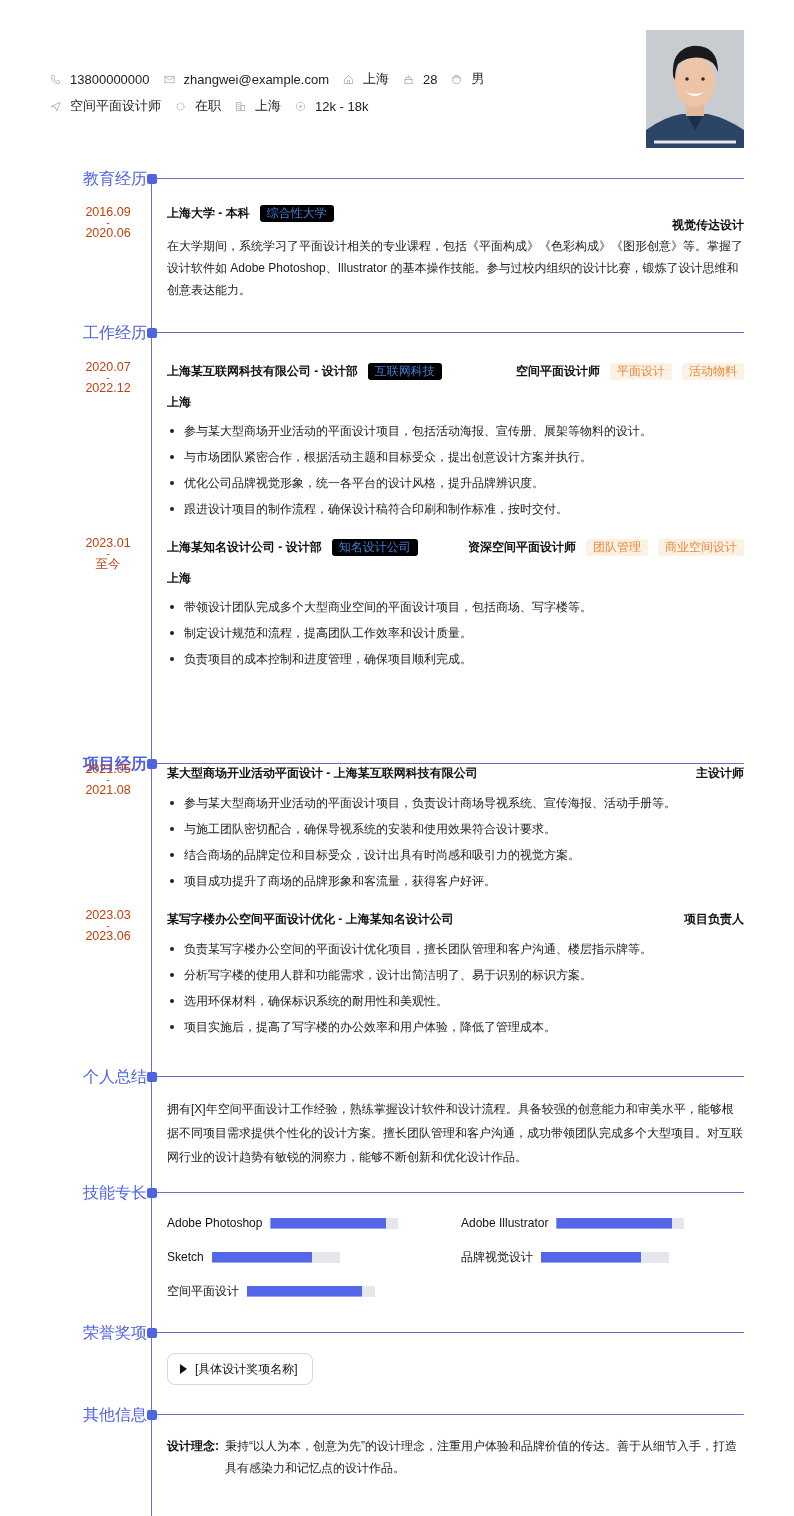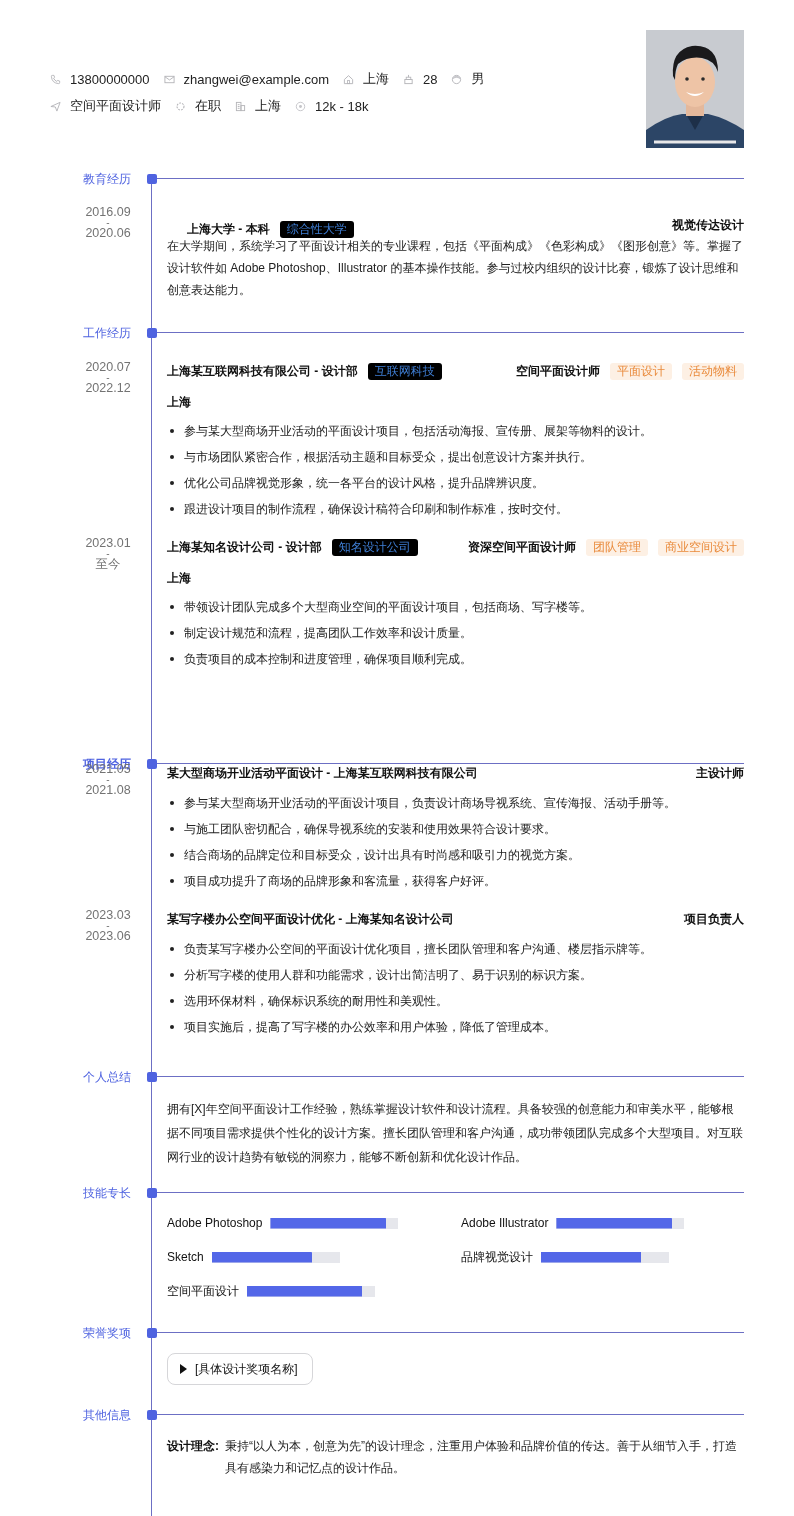--- a/index.html
+++ b/index.html
@@ -12,25 +12,25 @@
   .info-row.r1 { top: 42px; }
   .info-row.r2 { top: 69px; }
   .info-item { display: flex; align-items: center; margin-right: 14px; }
   .info-item .ic { width: 11px; height: 11px; margin-right: 9px; display: inline-flex; align-items: center; justify-content: center; }
   .info-item .ic svg { width: 11px; height: 11px; }
   .photo { position: absolute; right: 0; top: 2px; width: 98px; height: 118px; background: linear-gradient(180deg, #c9ccd1 0%, #bfc3c8 60%, #2f4a6e 80%, #203652 100%); overflow: hidden; }
 
   .timeline-line { position: absolute; left: 151px; top: 178px; width: 1px; height: 1338px; background: #6c6fc4; }
 
   .section-head { position: absolute; left: 0; width: 794px; height: 14px; }
-  .section-label { position: absolute; left: 83px; top: -1px; font-size: 12px; color: #4f63e0; line-height: 14px; }
+  .section-label { position: absolute; left: 83px; top: -1px; font-size: 16px; color: #4f63e0; line-height: 14px; }
   .section-dot { position: absolute; left: 147px; top: 1px; width: 10px; height: 10px; background: #4f63e0; border-radius: 2px; }
   .section-rule { position: absolute; left: 157px; top: 5px; width: 587px; height: 1px; background: #6c6fc4; }
 
-  .date { position: absolute; left: 70px; width: 76px; text-align: center; font-size: 12.5px; color: #737373; line-height: 13px; }
+  .date { position: absolute; left: 70px; width: 76px; text-align: center; font-size: 12.5px; color: #c2410c; line-height: 13px; }
   .date .sep { font-size: 10px; line-height: 8px; display: block; }
 
   .entry-title { position: absolute; left: 167px; font-size: 12px; font-weight: bold; color: #111; display: flex; align-items: center; height: 18px; }
   .tag-blue { display: inline-block; margin-left: 10px; padding: 0 7px; height: 17px; line-height: 17px; font-size: 12px; font-weight: normal; color: #3f7fd6; background: #000000; border-radius: 3px; }
   .entry-right { position: absolute; right: 50px; font-size: 12px; font-weight: bold; color: #111; display: flex; align-items: center; height: 18px; }
   .tag-orange { display: inline-block; margin-left: 10px; padding: 0 7px; height: 17px; line-height: 17px; font-size: 12px; font-weight: normal; color: #e98a3b; background: #fdf0e4; border-radius: 3px; }
   .entry-loc { position: absolute; left: 167px; font-size: 12px; font-weight: bold; color: #111; }
 
   .para { position: absolute; left: 167px; width: 577px; font-size: 12px; line-height: 22px; color: #222; }
   .bullets { position: absolute; left: 167px; width: 577px; list-style: none; }
@@ -160,21 +160,21 @@
 <div class="timeline-line"></div>
 
 <div class="section-head" style="top:173px;">
   <span class="section-label">教育经历</span>
   <span class="section-dot"></span>
   <span class="section-rule"></span>
 </div>
 <div class="date" style="top:206px;">
   <span>2016.09</span><span class="sep">-</span><span>2020.06</span>
 </div>
-<div class="entry-title" style="top:220px;margin-left:20px;">
+<div class="entry-title" style="top:204px;">
   <span>上海大学 - 本科</span>
   <span class="tag-blue">综合性大学</span>
 </div>
 <div class="entry-right" style="top:216px;">
   <span>视觉传达设计</span>
 </div>
 <div class="para" style="top:235px;">在大学期间，系统学习了平面设计相关的专业课程，包括《平面构成》《色彩构成》《图形创意》等。掌握了设计软件如 Adobe Photoshop、Illustrator 的基本操作技能。参与过校内组织的设计比赛，锻炼了设计思维和创意表达能力。</div>
 
 <div class="section-head" style="top:327px;">
   <span class="section-label">工作经历</span>

